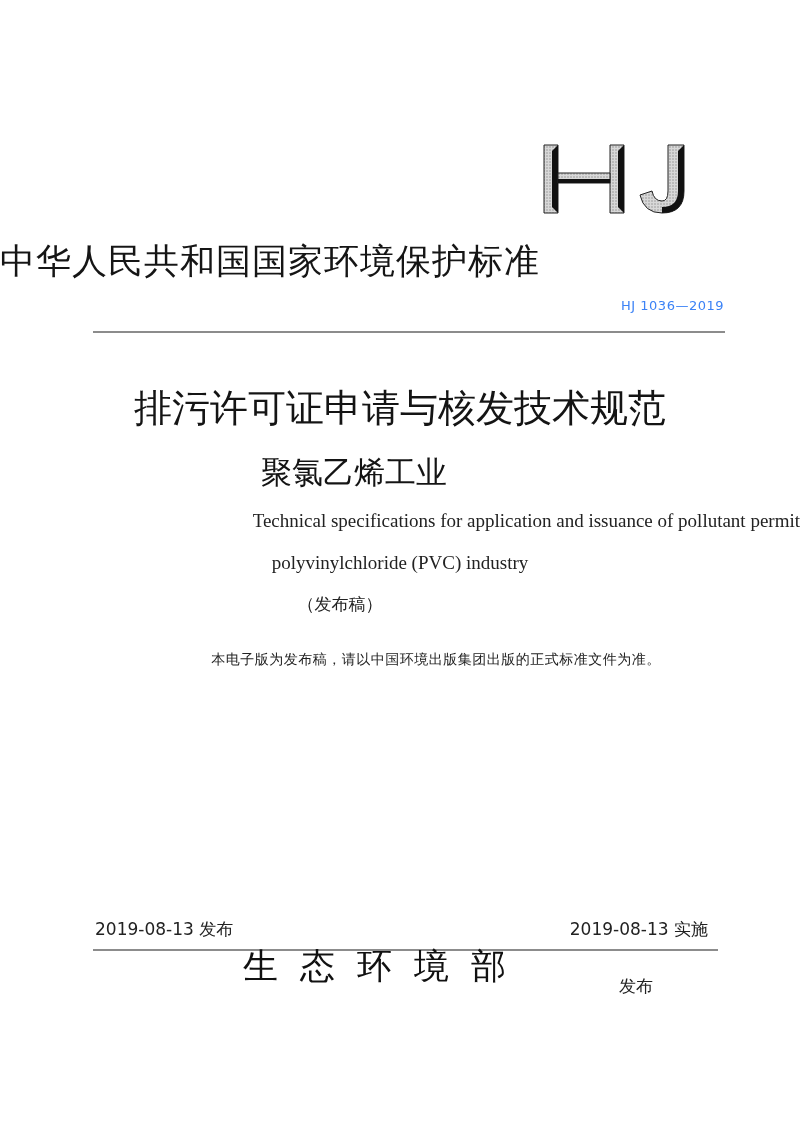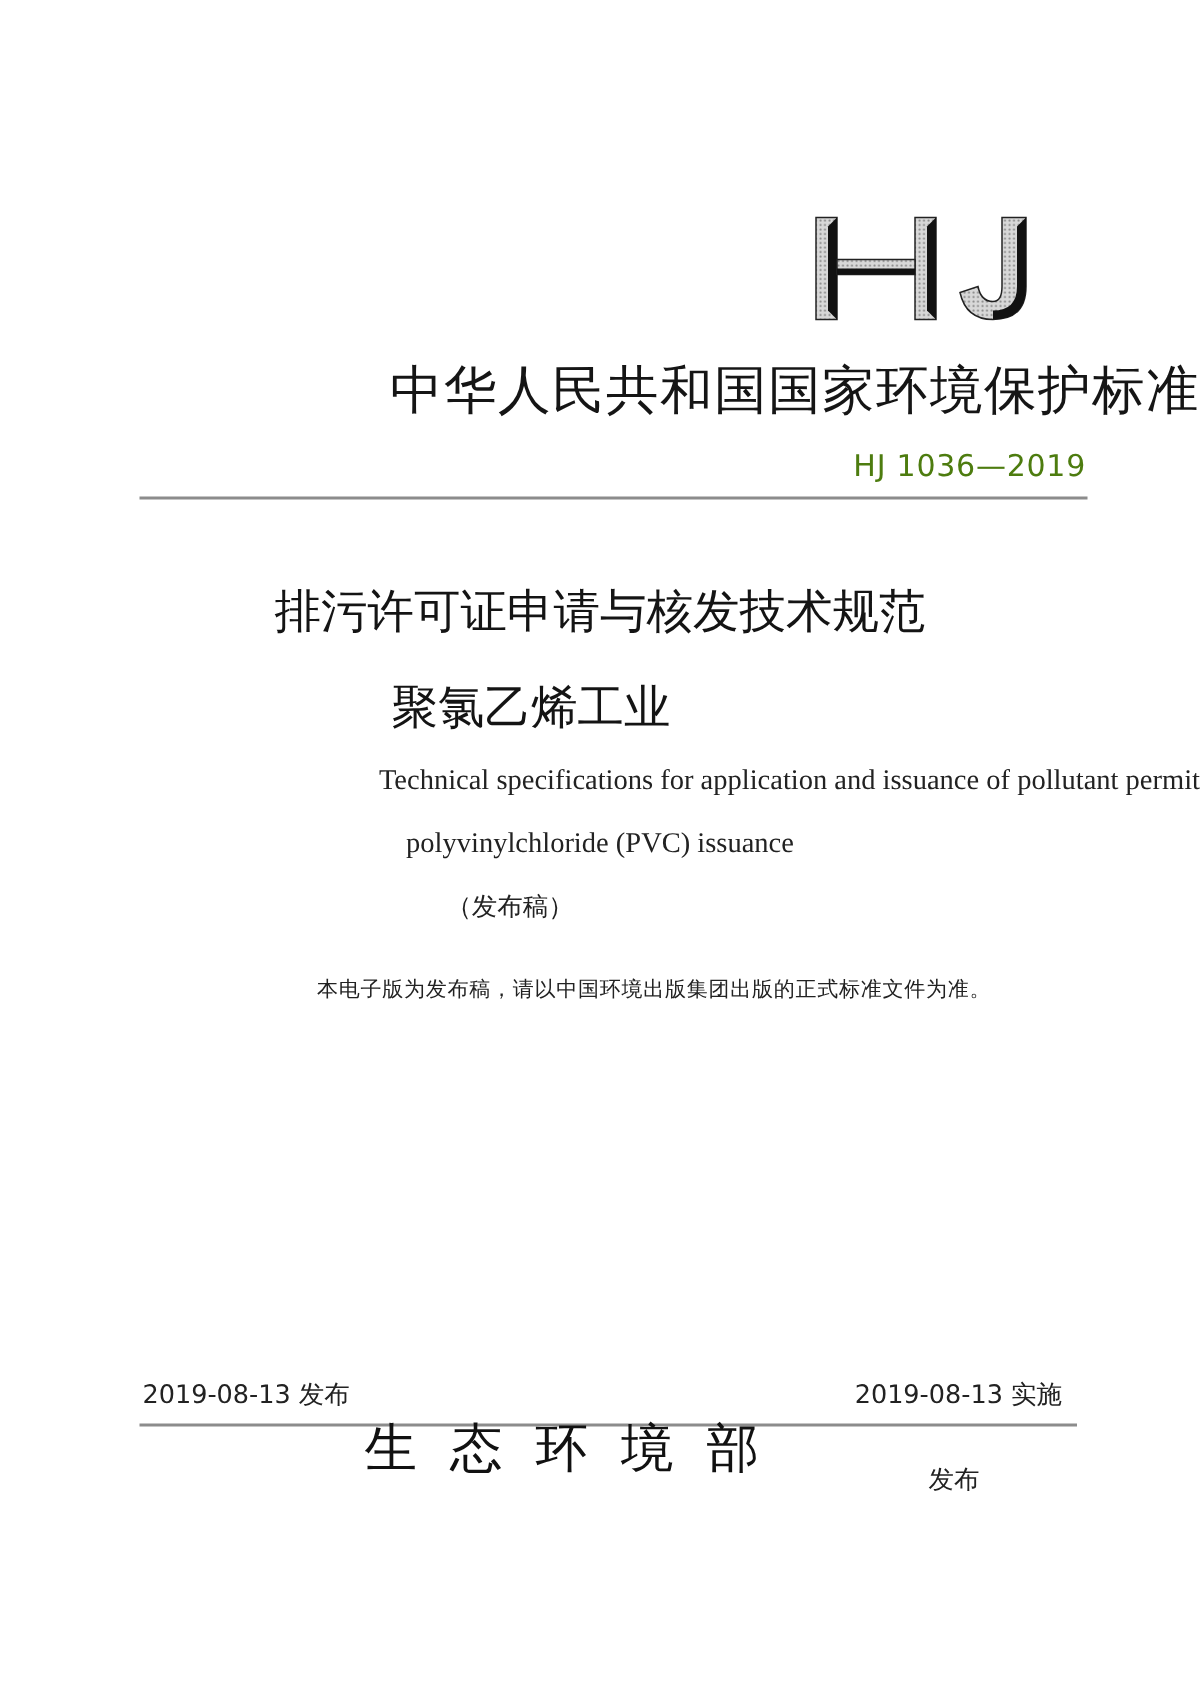--- a/index.html
+++ b/index.html
@@ -1,24 +1,24 @@
 <!DOCTYPE html>
 <html><head>
 <meta charset="utf-8">
 <style>
   html, body { margin: 0; padding: 0; background: #ffffff; }
   body { width: 800px; height: 1131px; position: relative; overflow: hidden;
          font-family: "DejaVu Sans", "Liberation Sans", sans-serif; color: #111; }
   .abs { position: absolute; }
   .logo { left: 540px; top: 143px; width: 150px; height: 72px; }
-  .std-org { left: 0; width: 800px; top: 236px; text-align: right; font-size: 35px;
+  .std-org { left: 0; width: 800px; top: 236px; text-align: left; font-size: 35px;
              letter-spacing: 1px; line-height: 50px; color: #151515; }
-  .std-no { right: 76px; top: 298px; font-size: 20px; letter-spacing: 0.5px; color: #4d7c0f; }
+  .std-no { right: 76px; top: 298px; font-size: 13px; letter-spacing: 0.5px; color: #3b82f6; }
   .rule-top { left: 93px; top: 331px; width: 632px; height: 2px; background: #8c8c8c; }
-  .title-cn-1 { left: 0; width: 800px; top: 385px; text-align: center; font-size: 31px;
+  .title-cn-1 { left: 0; width: 800px; top: 385px; text-align: center; font-size: 38px;
                 line-height: 46px; color: #141414; }
   .title-cn-2 { left: 0; width: 708px; top: 449px; text-align: center; font-size: 31px;
                 line-height: 46px; color: #141414; }
   .title-en-1 { left: 0; width: 800px; top: 510px; text-align: right;
                 font-family: "Liberation Serif", "DejaVu Serif", serif; font-size: 19px; color: #222; }
   .title-en-2 { left: 0; width: 800px; top: 552px; text-align: center;
                 font-family: "Liberation Serif", "DejaVu Serif", serif; font-size: 19px; color: #222; }
   .draft { left: 0; width: 680px; top: 593px; text-align: center; font-size: 17px; color: #222; }
   .notice { left: 0; width: 800px; top: 651px; text-align: center;
             font-family: "DejaVu Serif", "Liberation Serif", serif; font-size: 14px; color: #222; letter-spacing: 0.5px; padding-left: 36px; }
@@ -54,21 +54,21 @@
   </svg>
 </div>
 
 <div class="abs std-org">中华人民共和国国家环境保护标准</div>
 <div class="abs std-no">HJ 1036—2019</div>
 <div class="abs rule-top"></div>
 
 <div class="abs title-cn-1">排污许可证申请与核发技术规范</div>
 <div class="abs title-cn-2">聚氯乙烯工业</div>
 <div class="abs title-en-1">Technical specifications for application and issuance of pollutant permit</div>
-<div class="abs title-en-2">polyvinylchloride (PVC) issuance</div>
+<div class="abs title-en-2">polyvinylchloride (PVC) industry</div>
 <div class="abs draft">（发布稿）</div>
 
 <div class="abs notice">本电子版为发布稿，请以中国环境出版集团出版的正式标准文件为准。</div>
 
 <div class="abs date-issue">2019-08-13 发布</div>
 <div class="abs date-impl">2019-08-13 实施</div>
 <div class="abs rule-bottom"></div>
 <div class="abs ministry">生态环境部</div>
 <div class="abs issued">发布</div>
 

